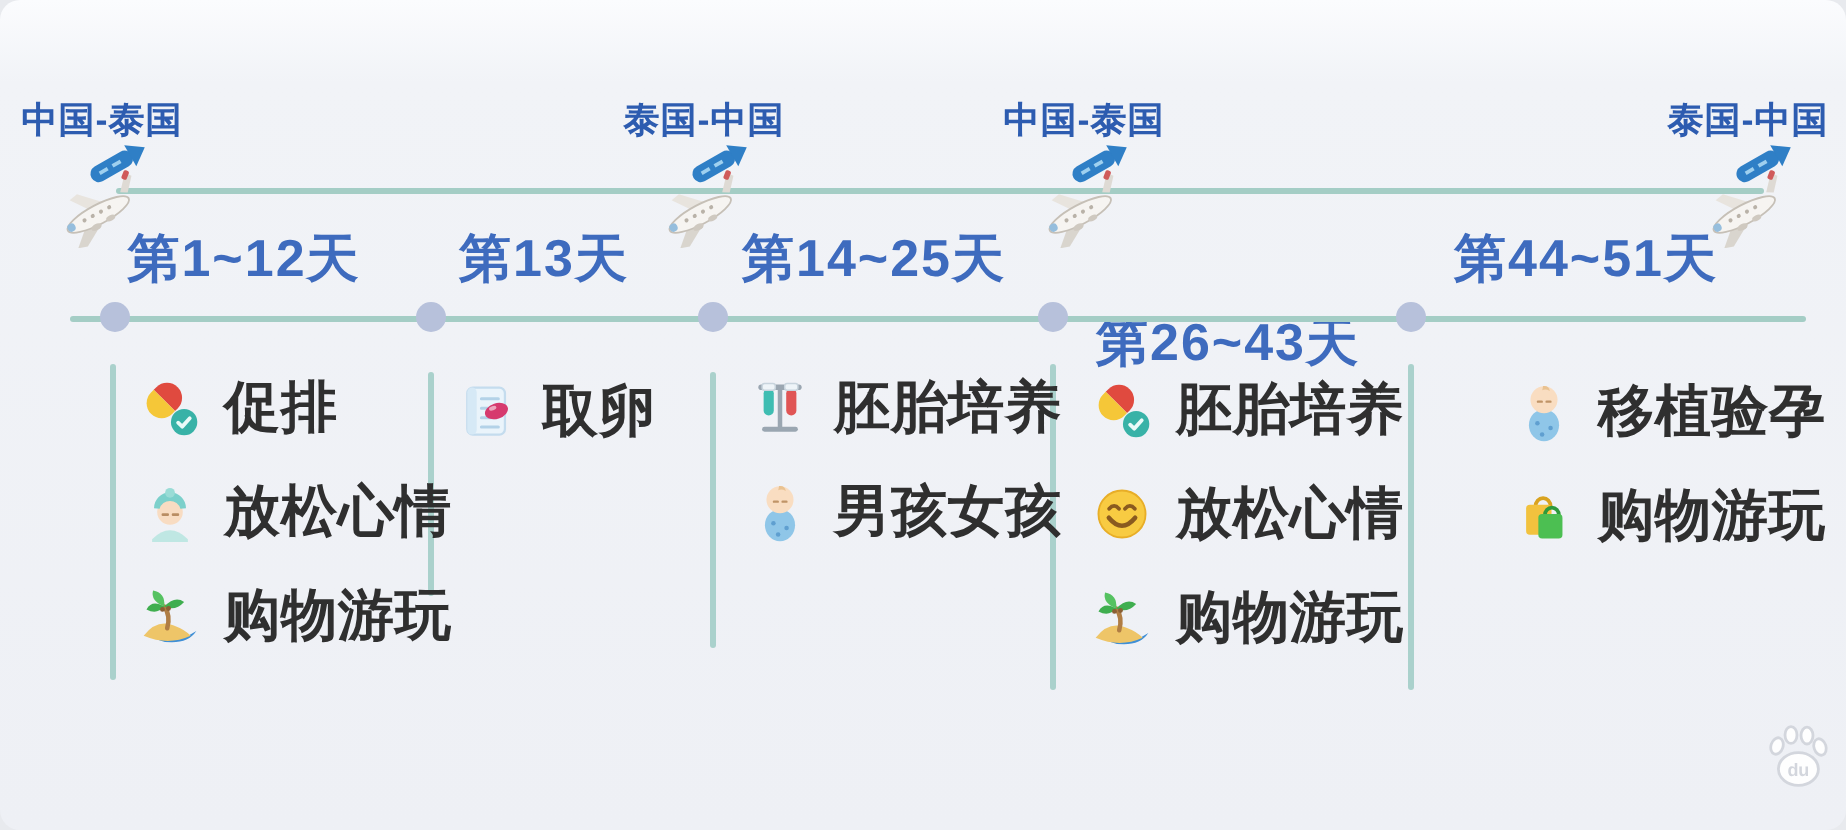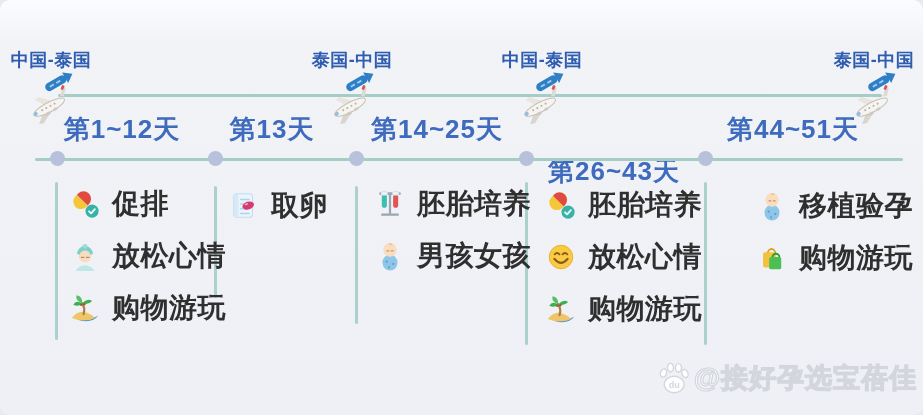--- a/index.html
+++ b/index.html
@@ -299,16 +299,15 @@
           <use href="#sym-bags"></use>
         </svg>
       <span class="item-label">购物游玩</span>
     </div>
   </div>
 
   <div class="watermark">
     <svg>
         <use href="#sym-paw"></use>
       </svg>
-    <span class="wm-text">@接好孕选宝蓓佳</span>
   </div>
 
 </div>
 
 </body></html>

